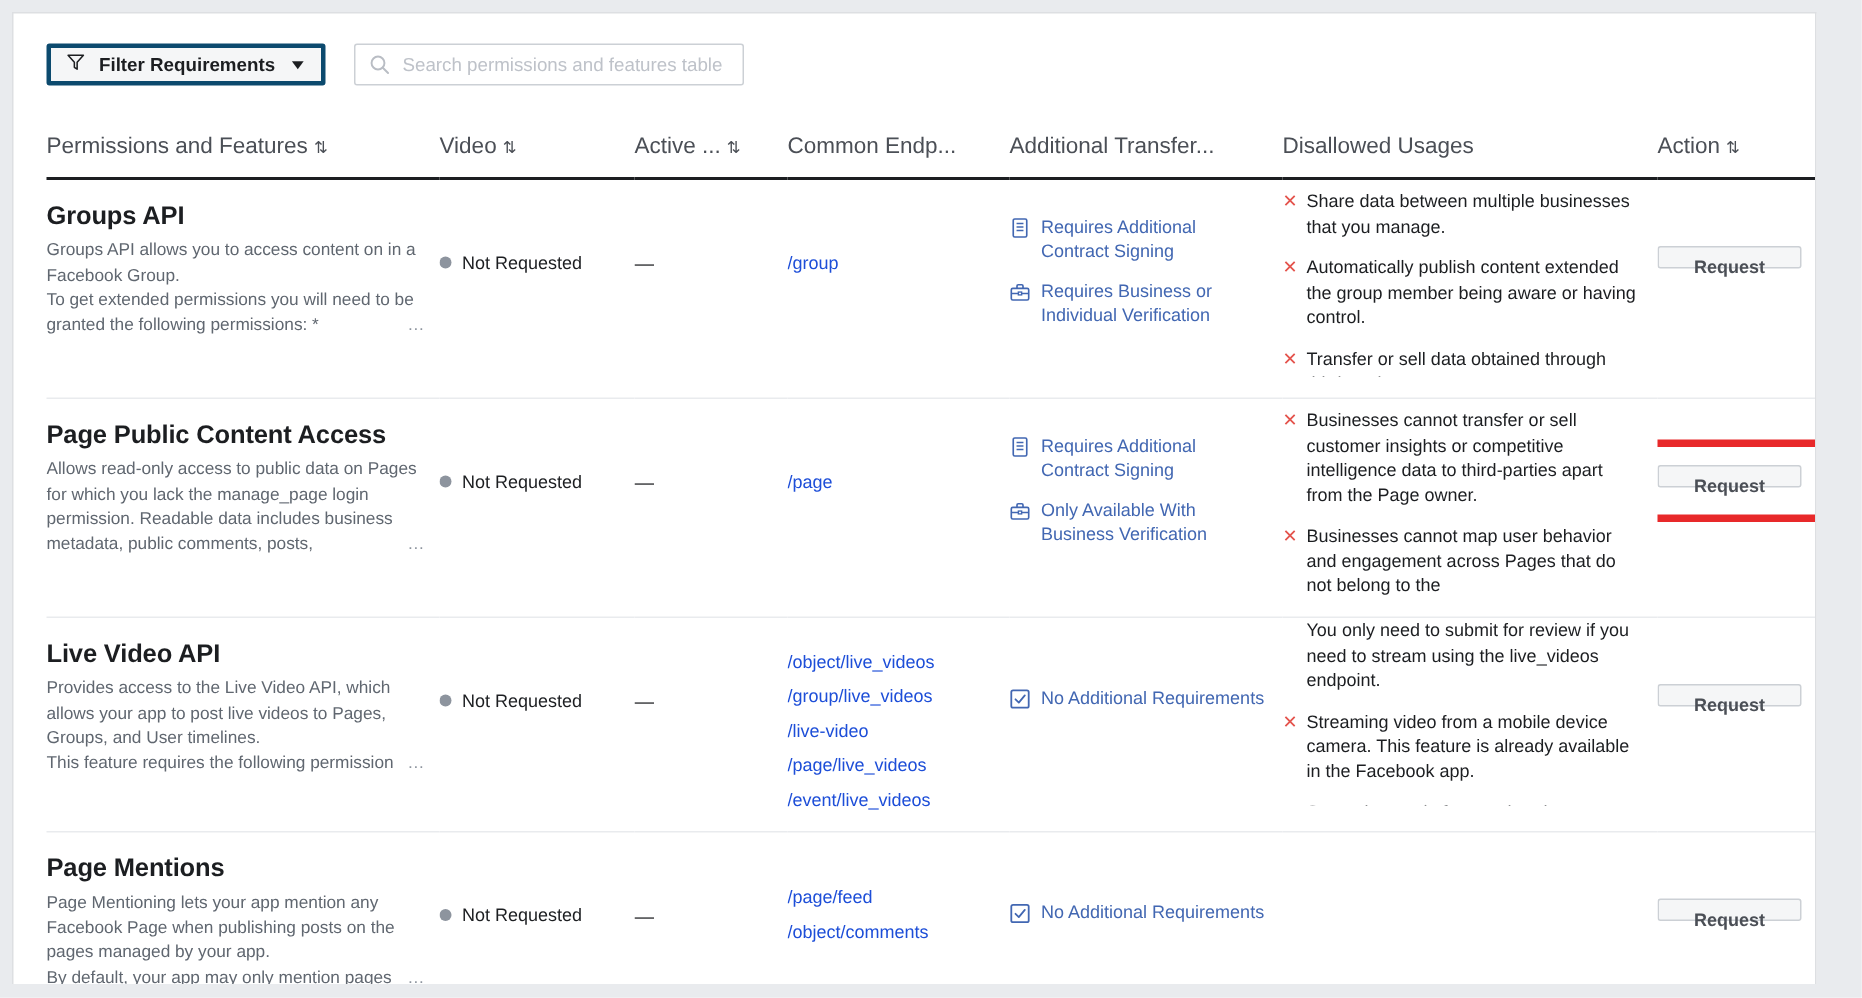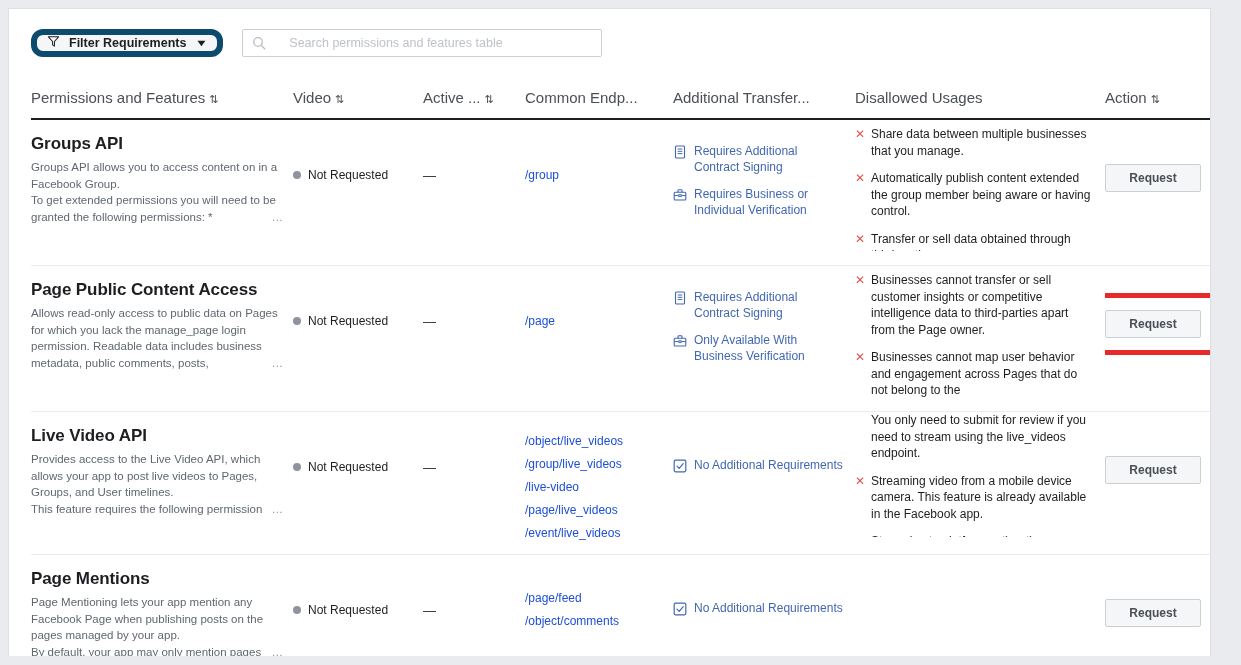--- a/index.html
+++ b/index.html
@@ -33,49 +33,48 @@
     display: flex;
     align-items: center;
   }
   .filter-btn {
     display: flex;
     align-items: center;
     gap: 9px;
     height: 28px;
     padding: 0 11px 0 10px;
     background: #f5f6f7;
-    border: 6px solid #0c4a6e;
-    border-radius: 12px;
+    border: 3px solid #0c4a6e;
+    border-radius: 2px;
     box-sizing: border-box;
     cursor: pointer;
     font-size: 12.5px;
     font-weight: bold;
     color: #1c1e21;
     white-space: nowrap;
   }
   .filter-btn .caret {
     font-size: 9px;
     line-height: 1;
     color: #1c1e21;
     transform: scaleX(1.5);
     display: inline-block;
     margin-left: 2px;
   }
   .search-box {
     position: relative;
     margin-left: 19px;
-    width: 360px;
+    width: 260px;
     height: 28px;
     background: #ffffff;
     border: 1px solid #ccd0d5;
     border-radius: 2px;
     box-sizing: border-box;
     display: flex;
     align-items: center;
-    gap: 15px;
   }
   .search-box .s-icon {
     margin: 0 8px 0 9px;
     display: flex;
     align-items: center;
   }
   .search-box input {
     border: none;
     outline: none;
     flex: 1;
@@ -201,21 +200,21 @@
     font-size: 12px;
     line-height: 16.5px;
     width: 9px;
   }
   .dis.cont { margin-left: 16px; }
   
   .act-cell { text-align: right; position: relative; }
   .req-btn {
     display: inline-block;
     width: 96px;
-    height: 28px;
+    height: 15px;
     line-height: 27px;
     text-align: center;
     background: #f5f6f7;
     border: 1px solid #ccd0d5;
     border-radius: 2px;
     box-sizing: border-box;
     font-size: 12px;
     font-weight: bold;
     color: #4b4f56;
     cursor: pointer;

